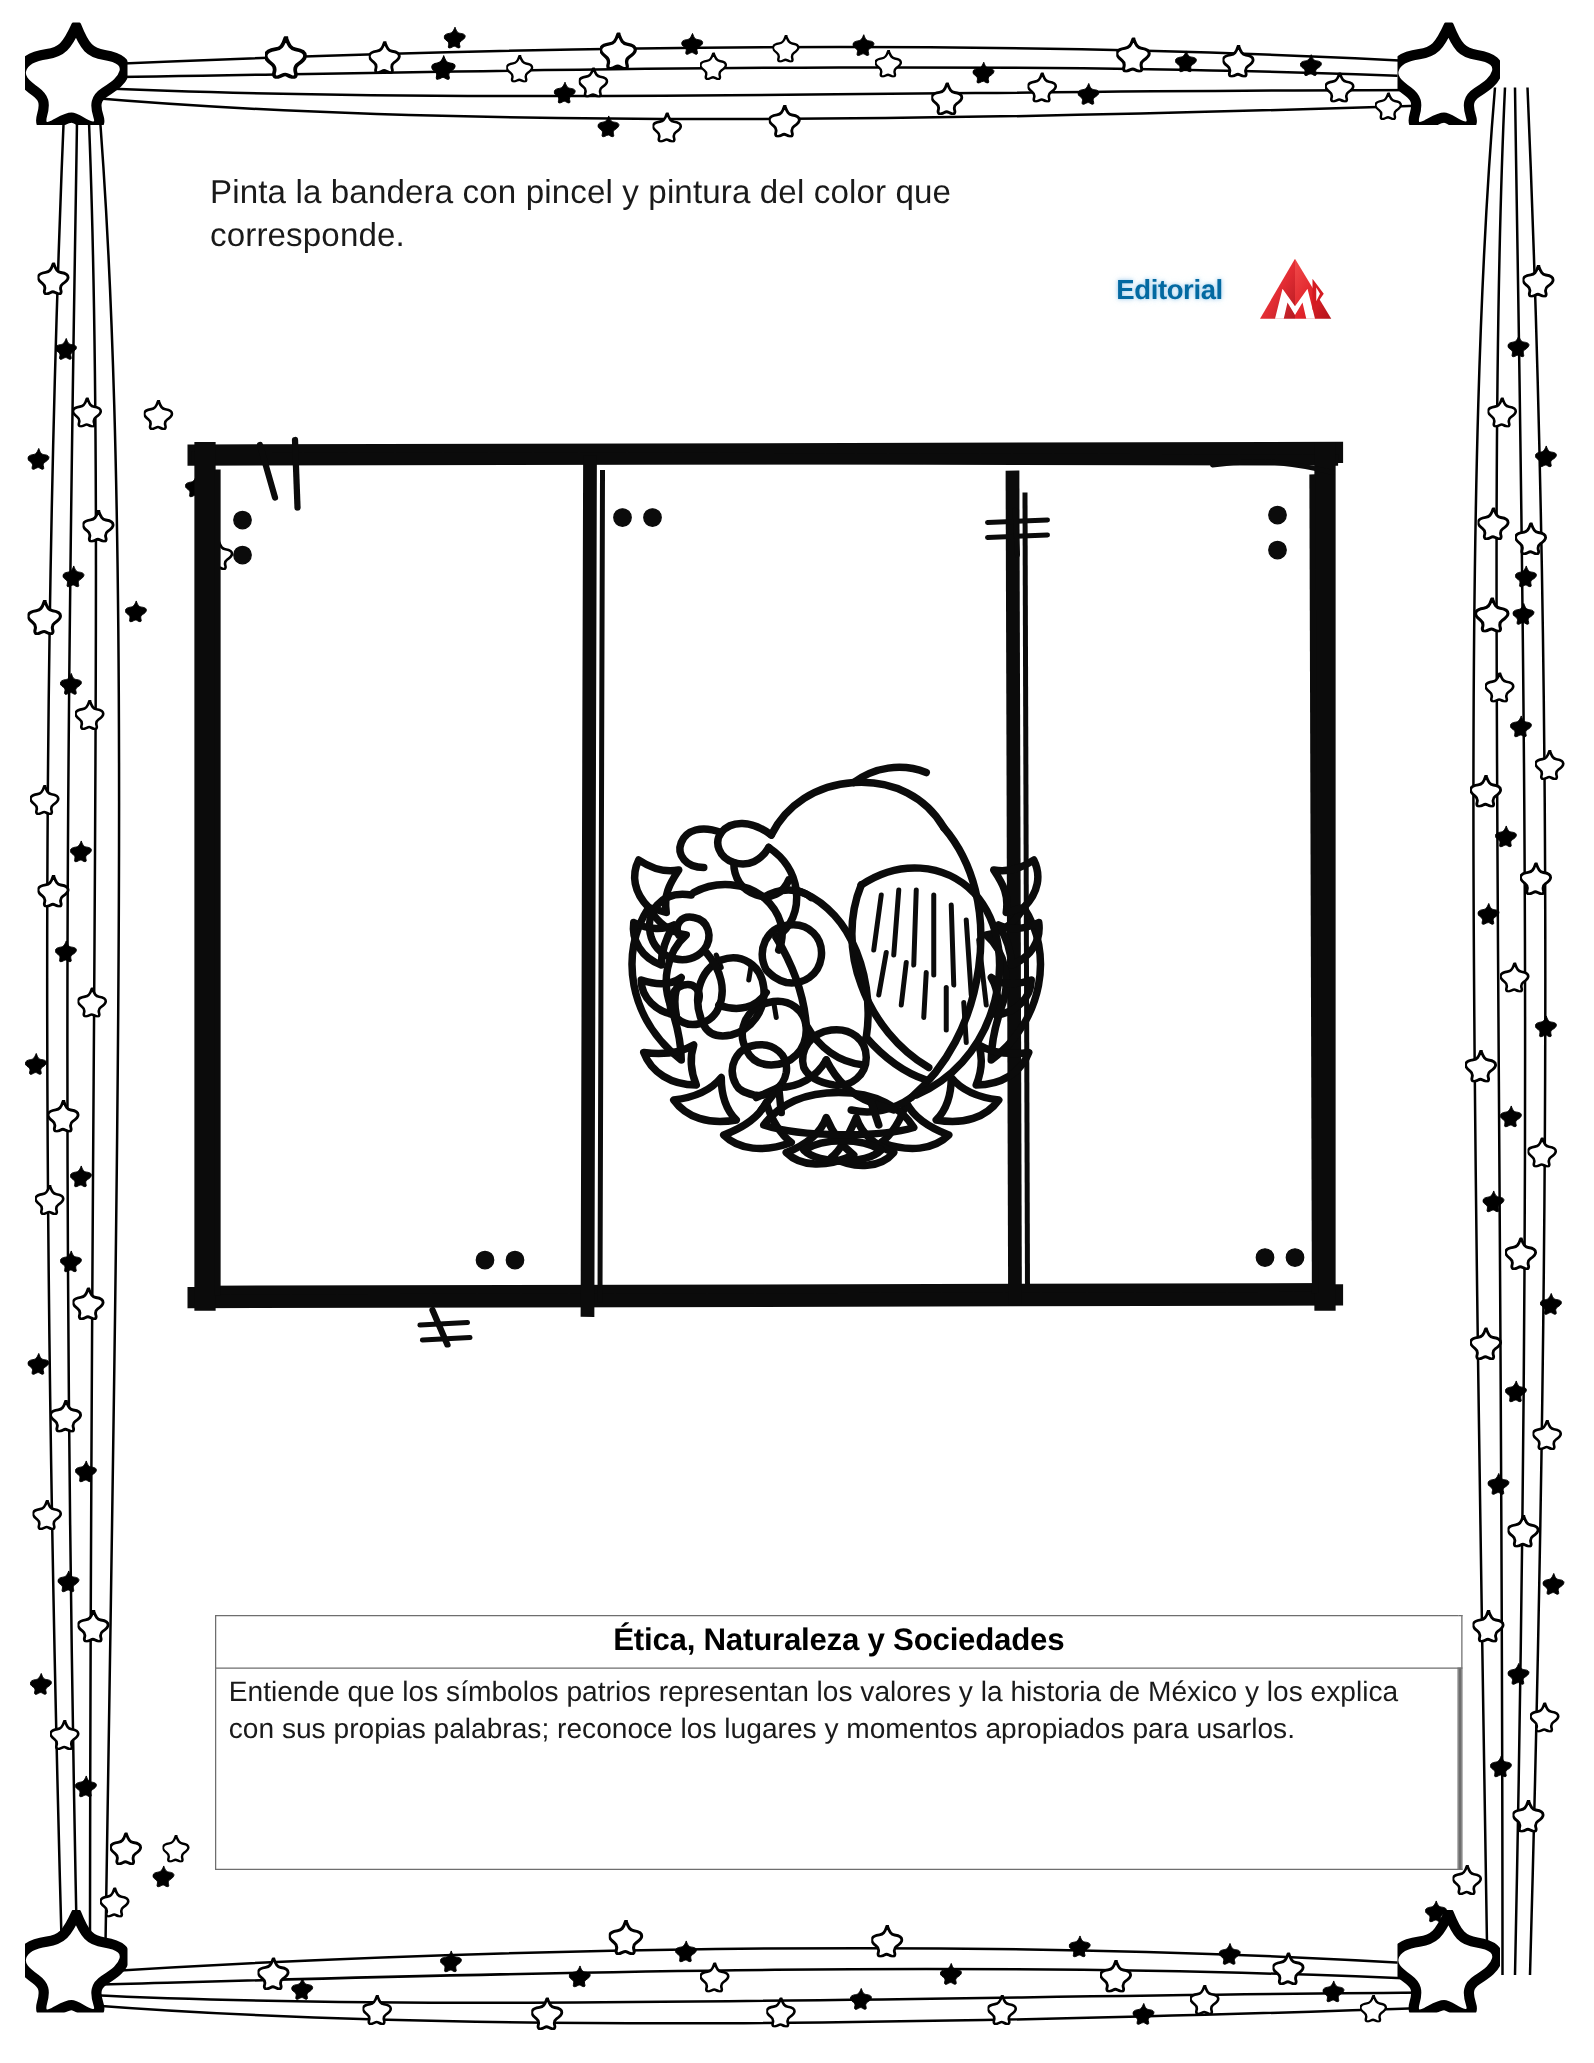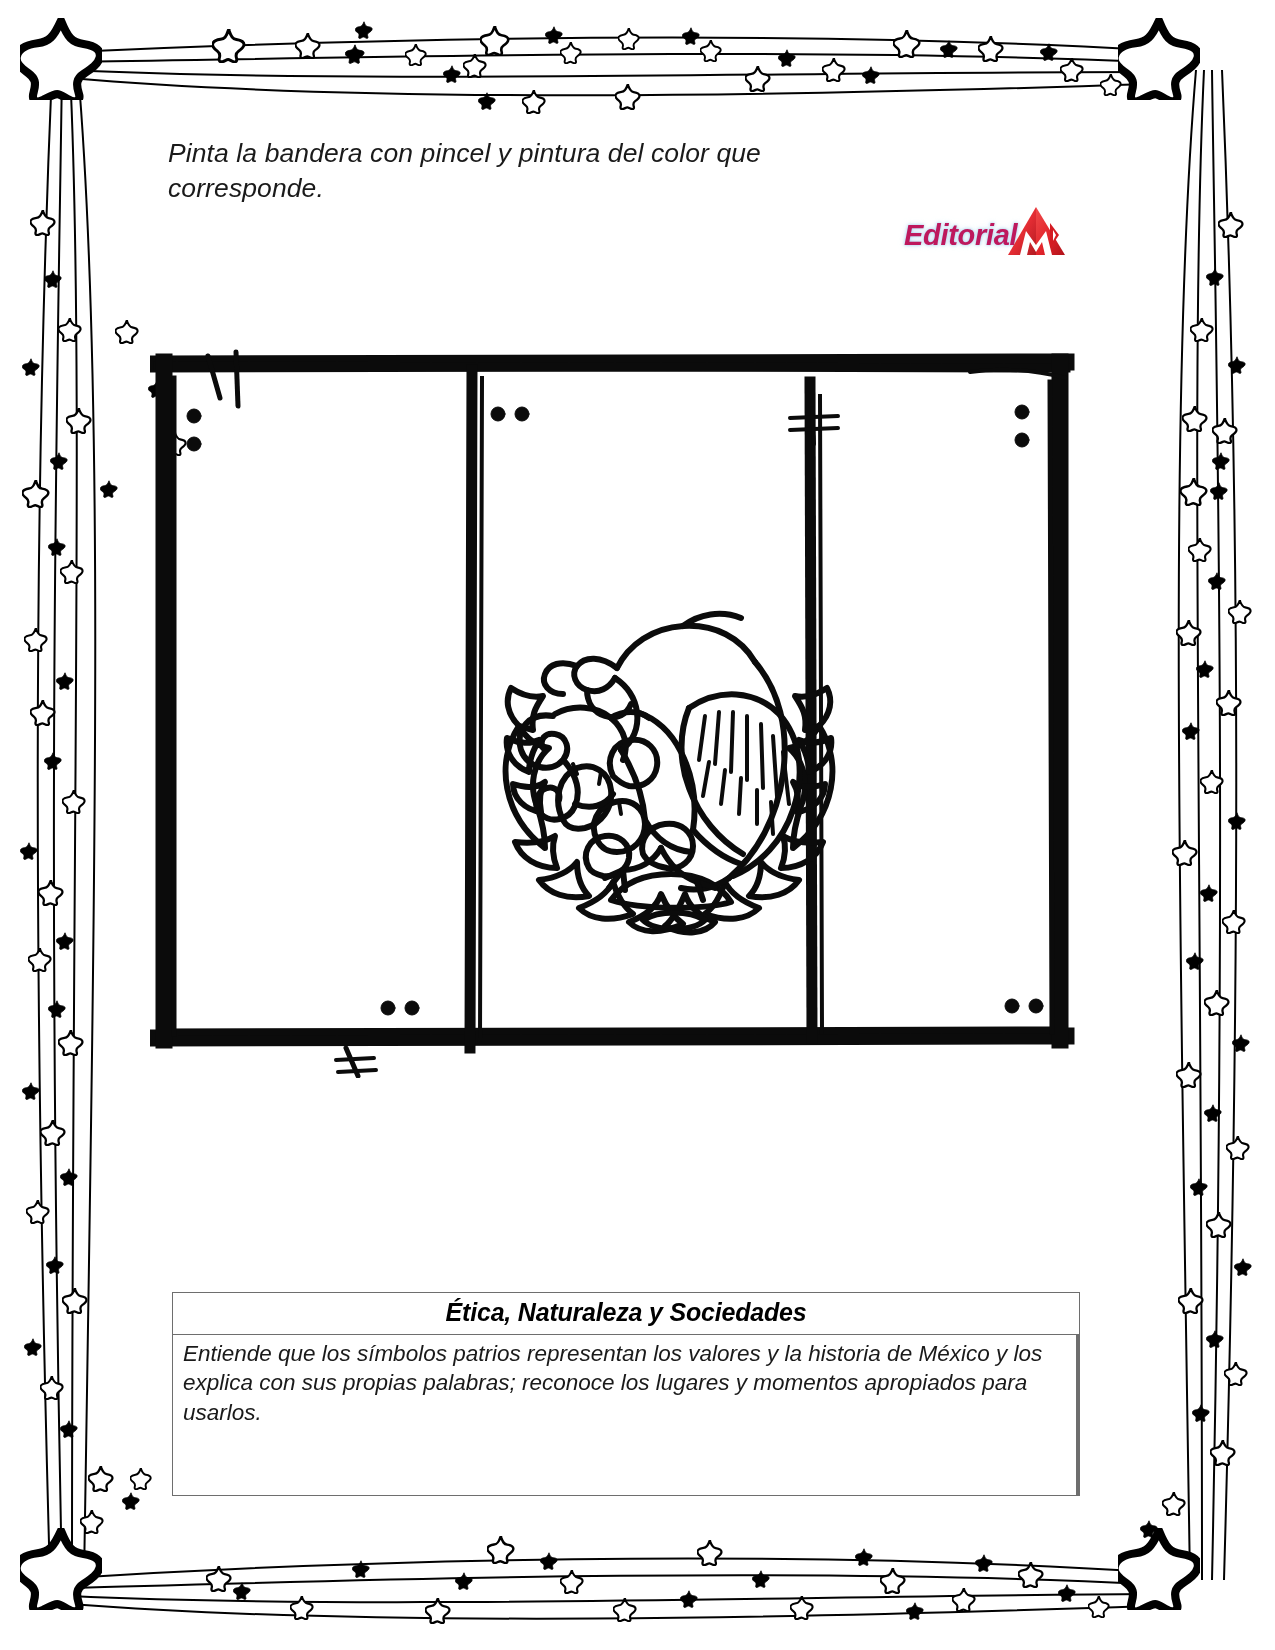--- a/index.html
+++ b/index.html
@@ -9,21 +9,20 @@
   }
   body {
     font-family: "Liberation Sans", sans-serif;
   }
   #page {
     position: relative;
     width: 1275px;
     height: 1650px;
     background: #ffffff;
     overflow: hidden;
-    font-style: italic;
   }
 
   
   #star-border {
     position: absolute;
     left: 0; top: 0;
     width: 1275px;
     height: 1650px;
     pointer-events: none;
   }
@@ -44,25 +43,25 @@
   
   #logo {
     position: absolute;
     left: 893px;
     top: 205px;
     width: 175px;
     height: 62px;
   }
   #logo-text {
     position: absolute;
-    left: 11px;
+    left: 0;
     top: 14px;
-    font-size: 29px;
+    font-size: 22px;
     font-weight: bold;
-    color: #be185d;
+    color: #0369a1;
     letter-spacing: -0.3px;
     text-shadow: 0 0 3px rgba(150,200,235,0.9), 0 0 6px rgba(180,215,240,0.6);
     font-family: "Liberation Sans", sans-serif;
   }
   #logo-mark {
     position: absolute;
     left: 113px;
     top: 0px;
   }
 
@@ -73,21 +72,21 @@
     top: 348px;
     width: 925px;
     height: 730px;
   }
 
   
   #assessment-table {
     position: absolute;
     left: 172px;
     top: 1292px;
-    width: 908px;
+    width: 998px;
     border-collapse: collapse;
     font-family: "Liberation Sans", sans-serif;
     border-radius: 12px;
   }
   #assessment-table td,
   #assessment-table th {
     border: 1px solid #6e6e6e;
     padding: 0;
     vertical-align: top;
     background: #ffffff;

